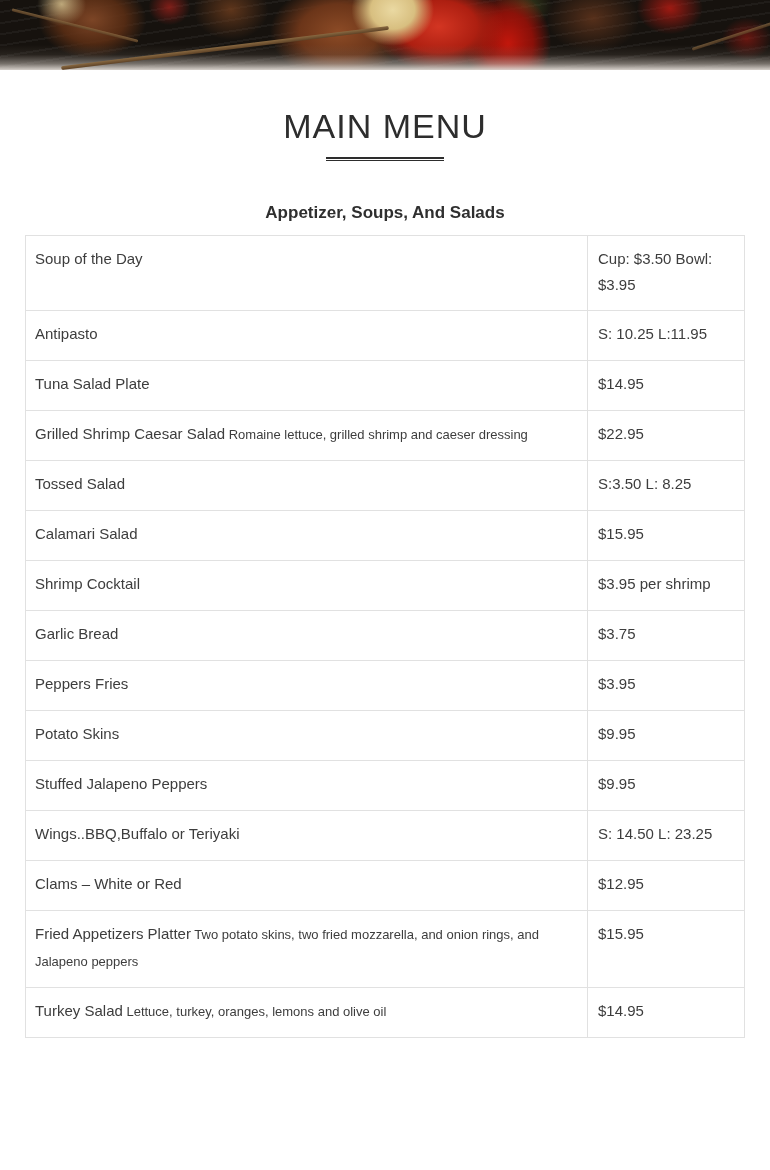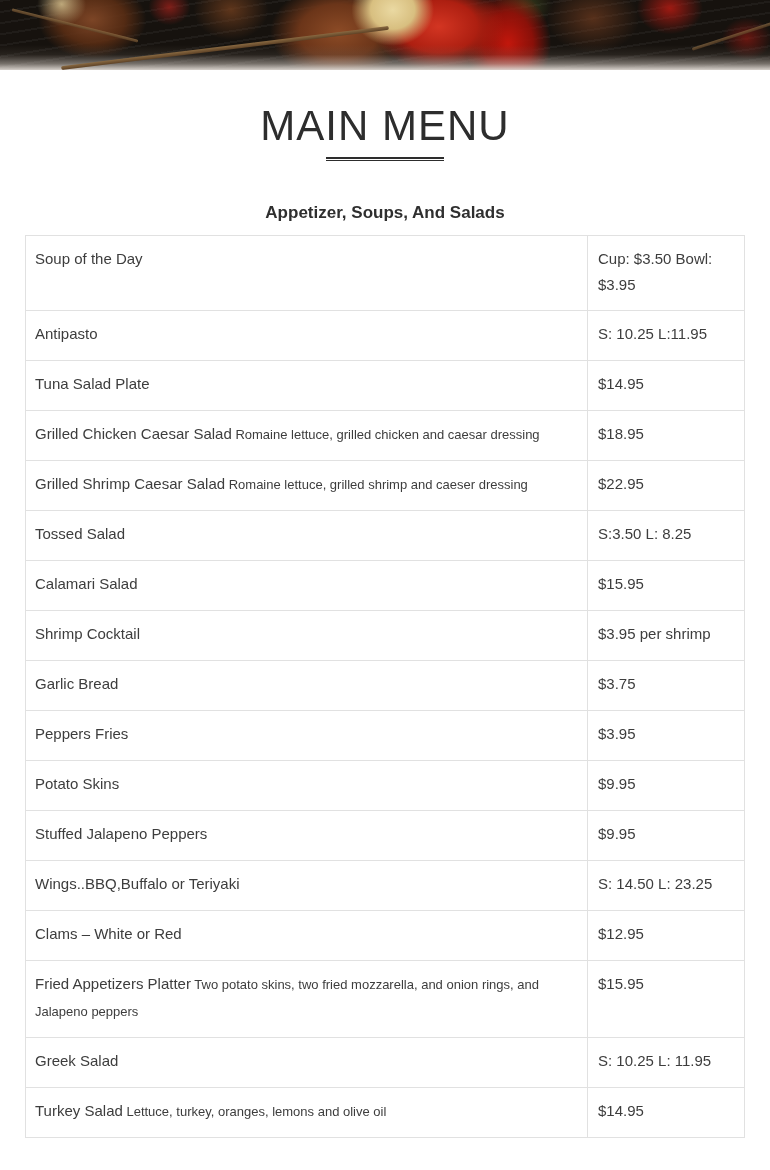--- a/index.html
+++ b/index.html
@@ -41,21 +41,21 @@
     border-radius: 2px;
   }
   .skewer-1 { left: 60px;  top: 46px; width: 330px; height: 4px; transform: rotate(-7deg); }
   .skewer-2 { left: 10px;  top: 24px; width: 130px; height: 3px; transform: rotate(14deg); opacity: .8; }
   .skewer-3 { left: 690px; top: 34px; width: 90px;  height: 3px; transform: rotate(-18deg); opacity: .7; }
 
   
   .page-title {
     margin: 38px 0 0 0;
     text-align: center;
-    font-size: 42px;
+    font-size: 34px;
     line-height: 36px;
     font-weight: 400;
     letter-spacing: 1px;
     color: #2d2d2d;
   }
   .title-divider {
     width: 118px;
     height: 4px;
     margin: 13px auto 0 auto;
     border-top: 2px solid #2d2d2d;
@@ -113,24 +113,20 @@
   <tr class="menu-row">
     <td class="cell-item"><span class="item-name">Antipasto</span><span class="item-desc"></span></td>
     <td class="cell-price">S: 10.25 L:11.95</td>
   </tr>
 
   <tr class="menu-row">
     <td class="cell-item"><span class="item-name">Tuna Salad Plate</span><span class="item-desc"></span></td>
     <td class="cell-price">$14.95</td>
   </tr>
 
-  <tr class="menu-row">
-    <td class="cell-item"><span class="item-name">Grilled Chicken Caesar Salad</span><span class="item-desc"> Romaine lettuce, grilled chicken and caesar dressing</span></td>
-    <td class="cell-price">$18.95</td>
-  </tr>
 
   <tr class="menu-row">
     <td class="cell-item"><span class="item-name">Grilled Shrimp Caesar Salad</span><span class="item-desc"> Romaine lettuce, grilled shrimp and caeser dressing</span></td>
     <td class="cell-price">$22.95</td>
   </tr>
 
   <tr class="menu-row">
     <td class="cell-item"><span class="item-name">Tossed Salad</span><span class="item-desc"></span></td>
     <td class="cell-price">S:3.50 L: 8.25</td>
   </tr>
@@ -174,24 +170,20 @@
     <td class="cell-item"><span class="item-name">Clams – White or Red</span><span class="item-desc"></span></td>
     <td class="cell-price">$12.95</td>
   </tr>
 
 
   <tr class="menu-row">
     <td class="cell-item"><span class="item-name">Fried Appetizers Platter</span><span class="item-desc"> Two potato skins, two fried mozzarella, and onion rings, and Jalapeno peppers</span></td>
     <td class="cell-price">$15.95</td>
   </tr>
 
-  <tr class="menu-row">
-    <td class="cell-item"><span class="item-name">Greek Salad</span><span class="item-desc"></span></td>
-    <td class="cell-price">S: 10.25 L: 11.95</td>
-  </tr>
 
   <tr class="menu-row">
     <td class="cell-item"><span class="item-name">Turkey Salad</span><span class="item-desc"> Lettuce, turkey, oranges, lemons and olive oil</span></td>
     <td class="cell-price">$14.95</td>
   </tr>
 
 </tbody>
 </table>
 
 </body></html>

